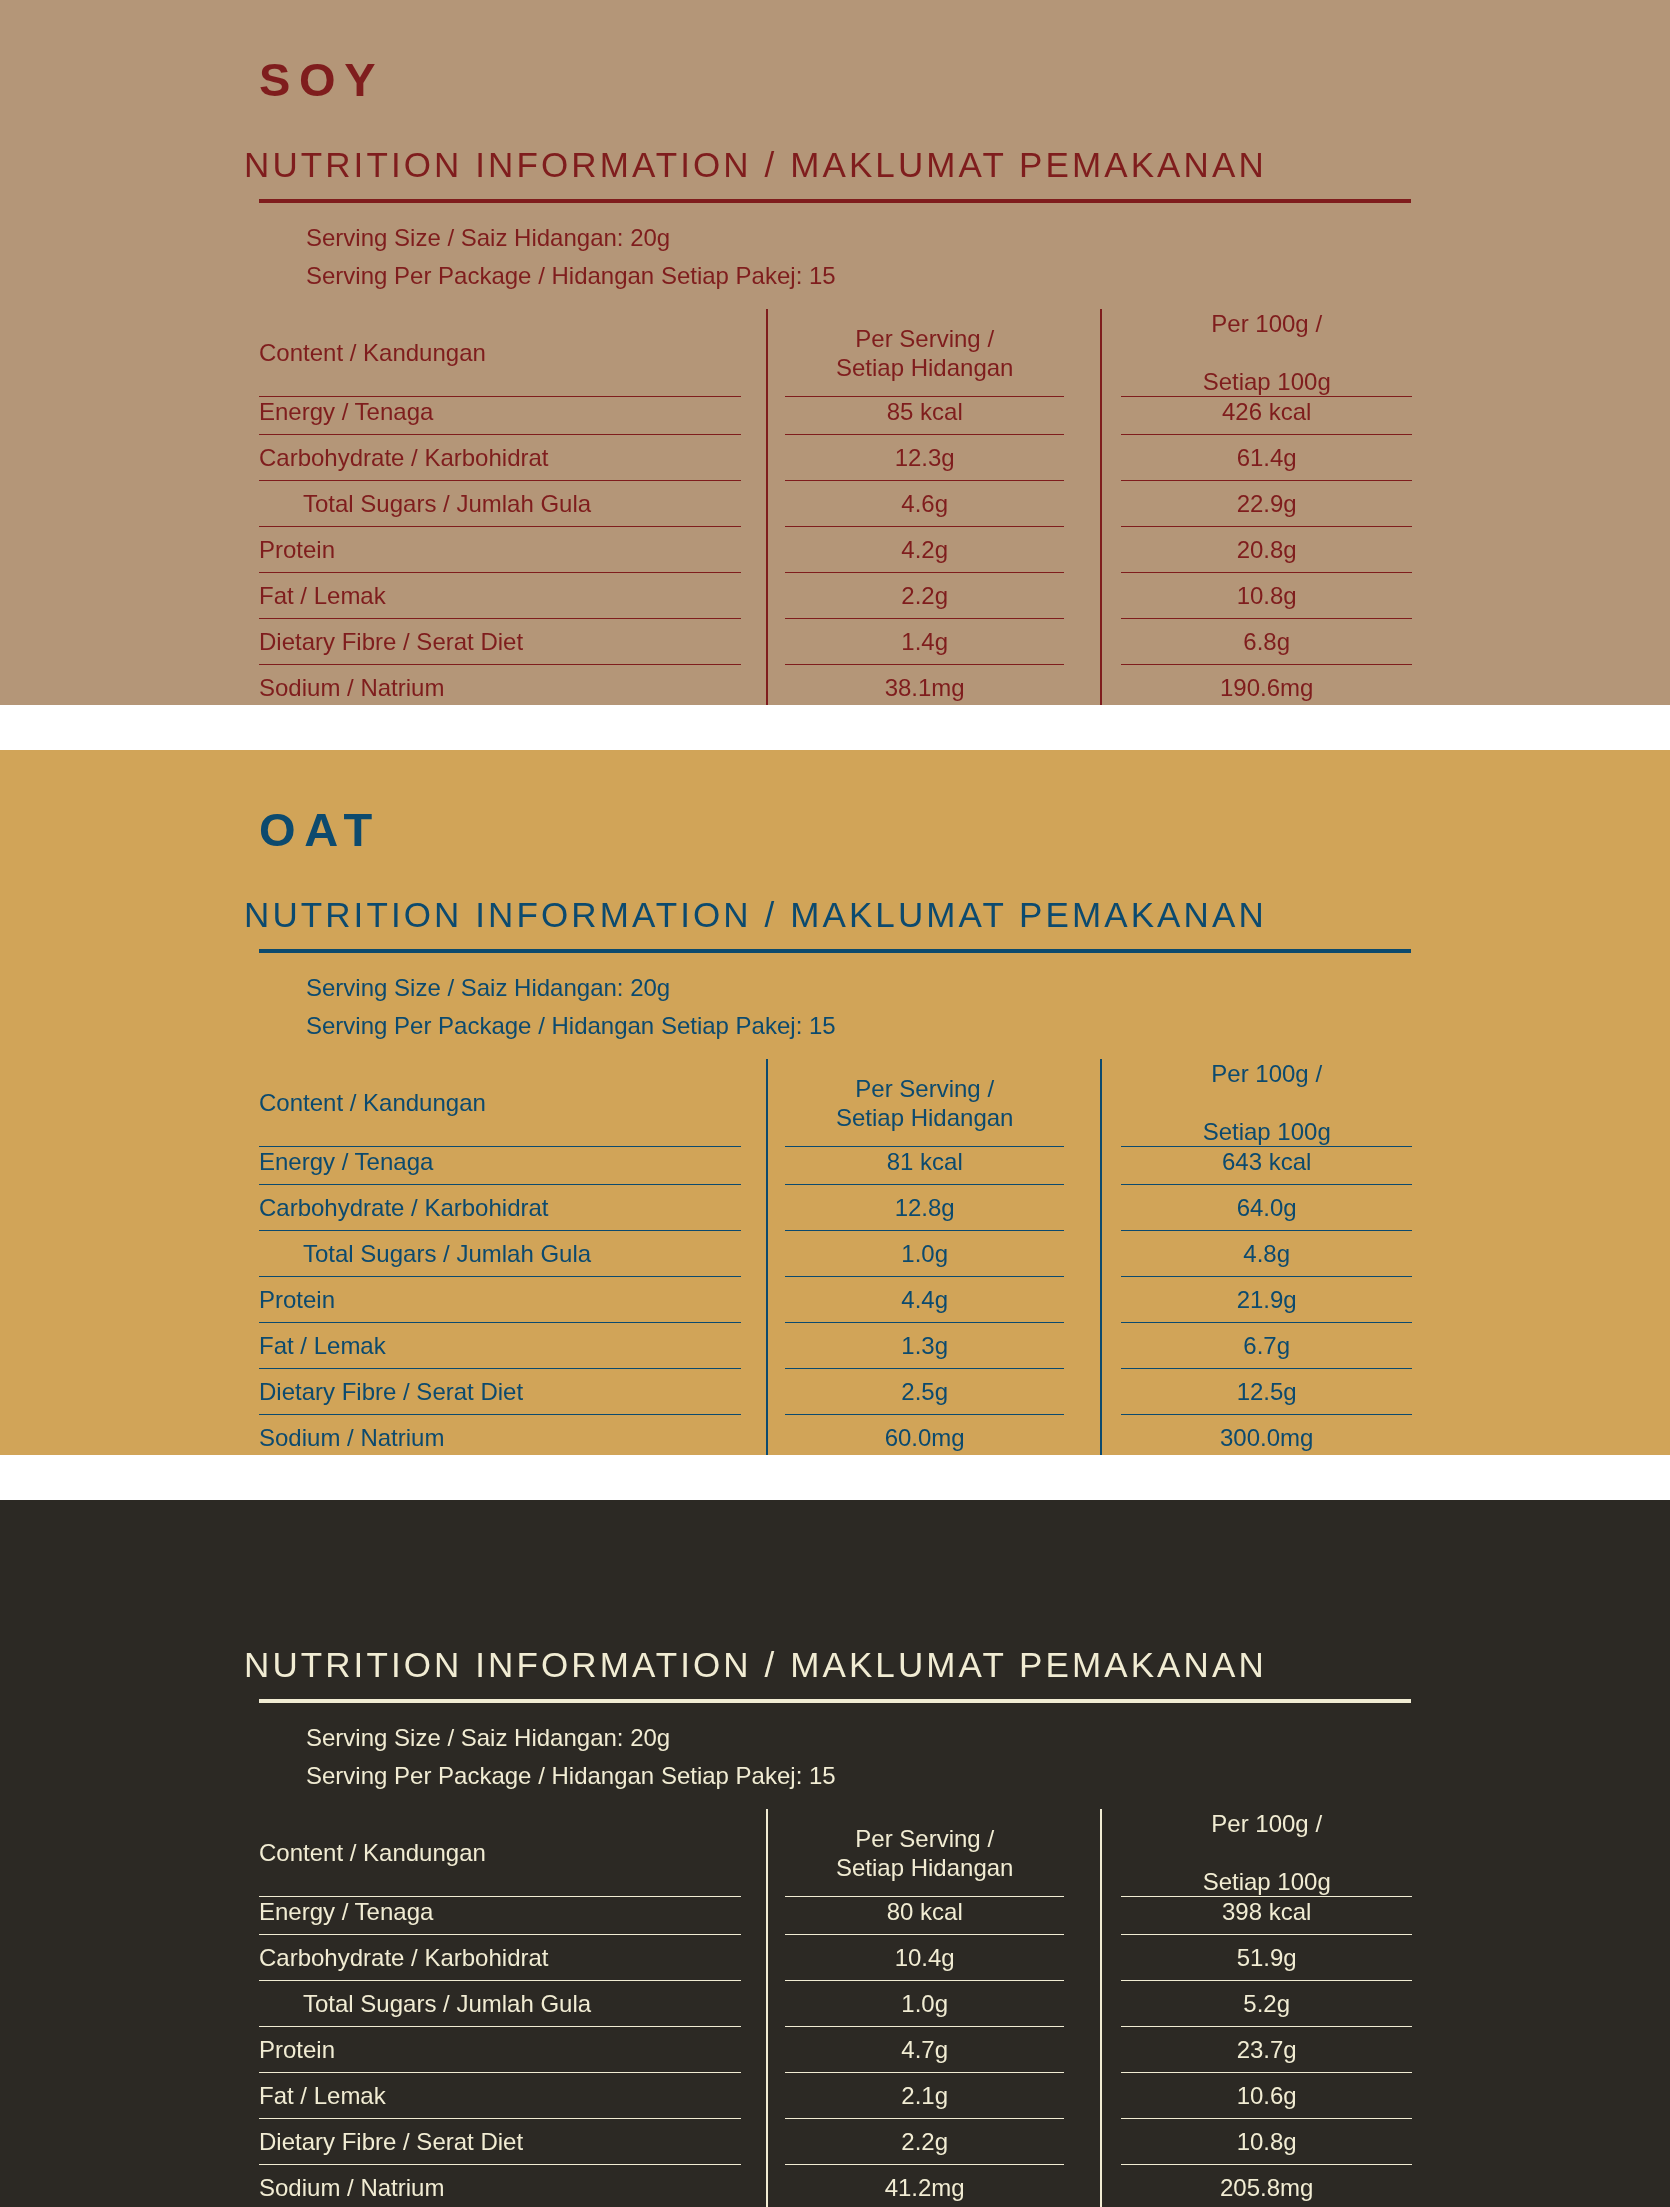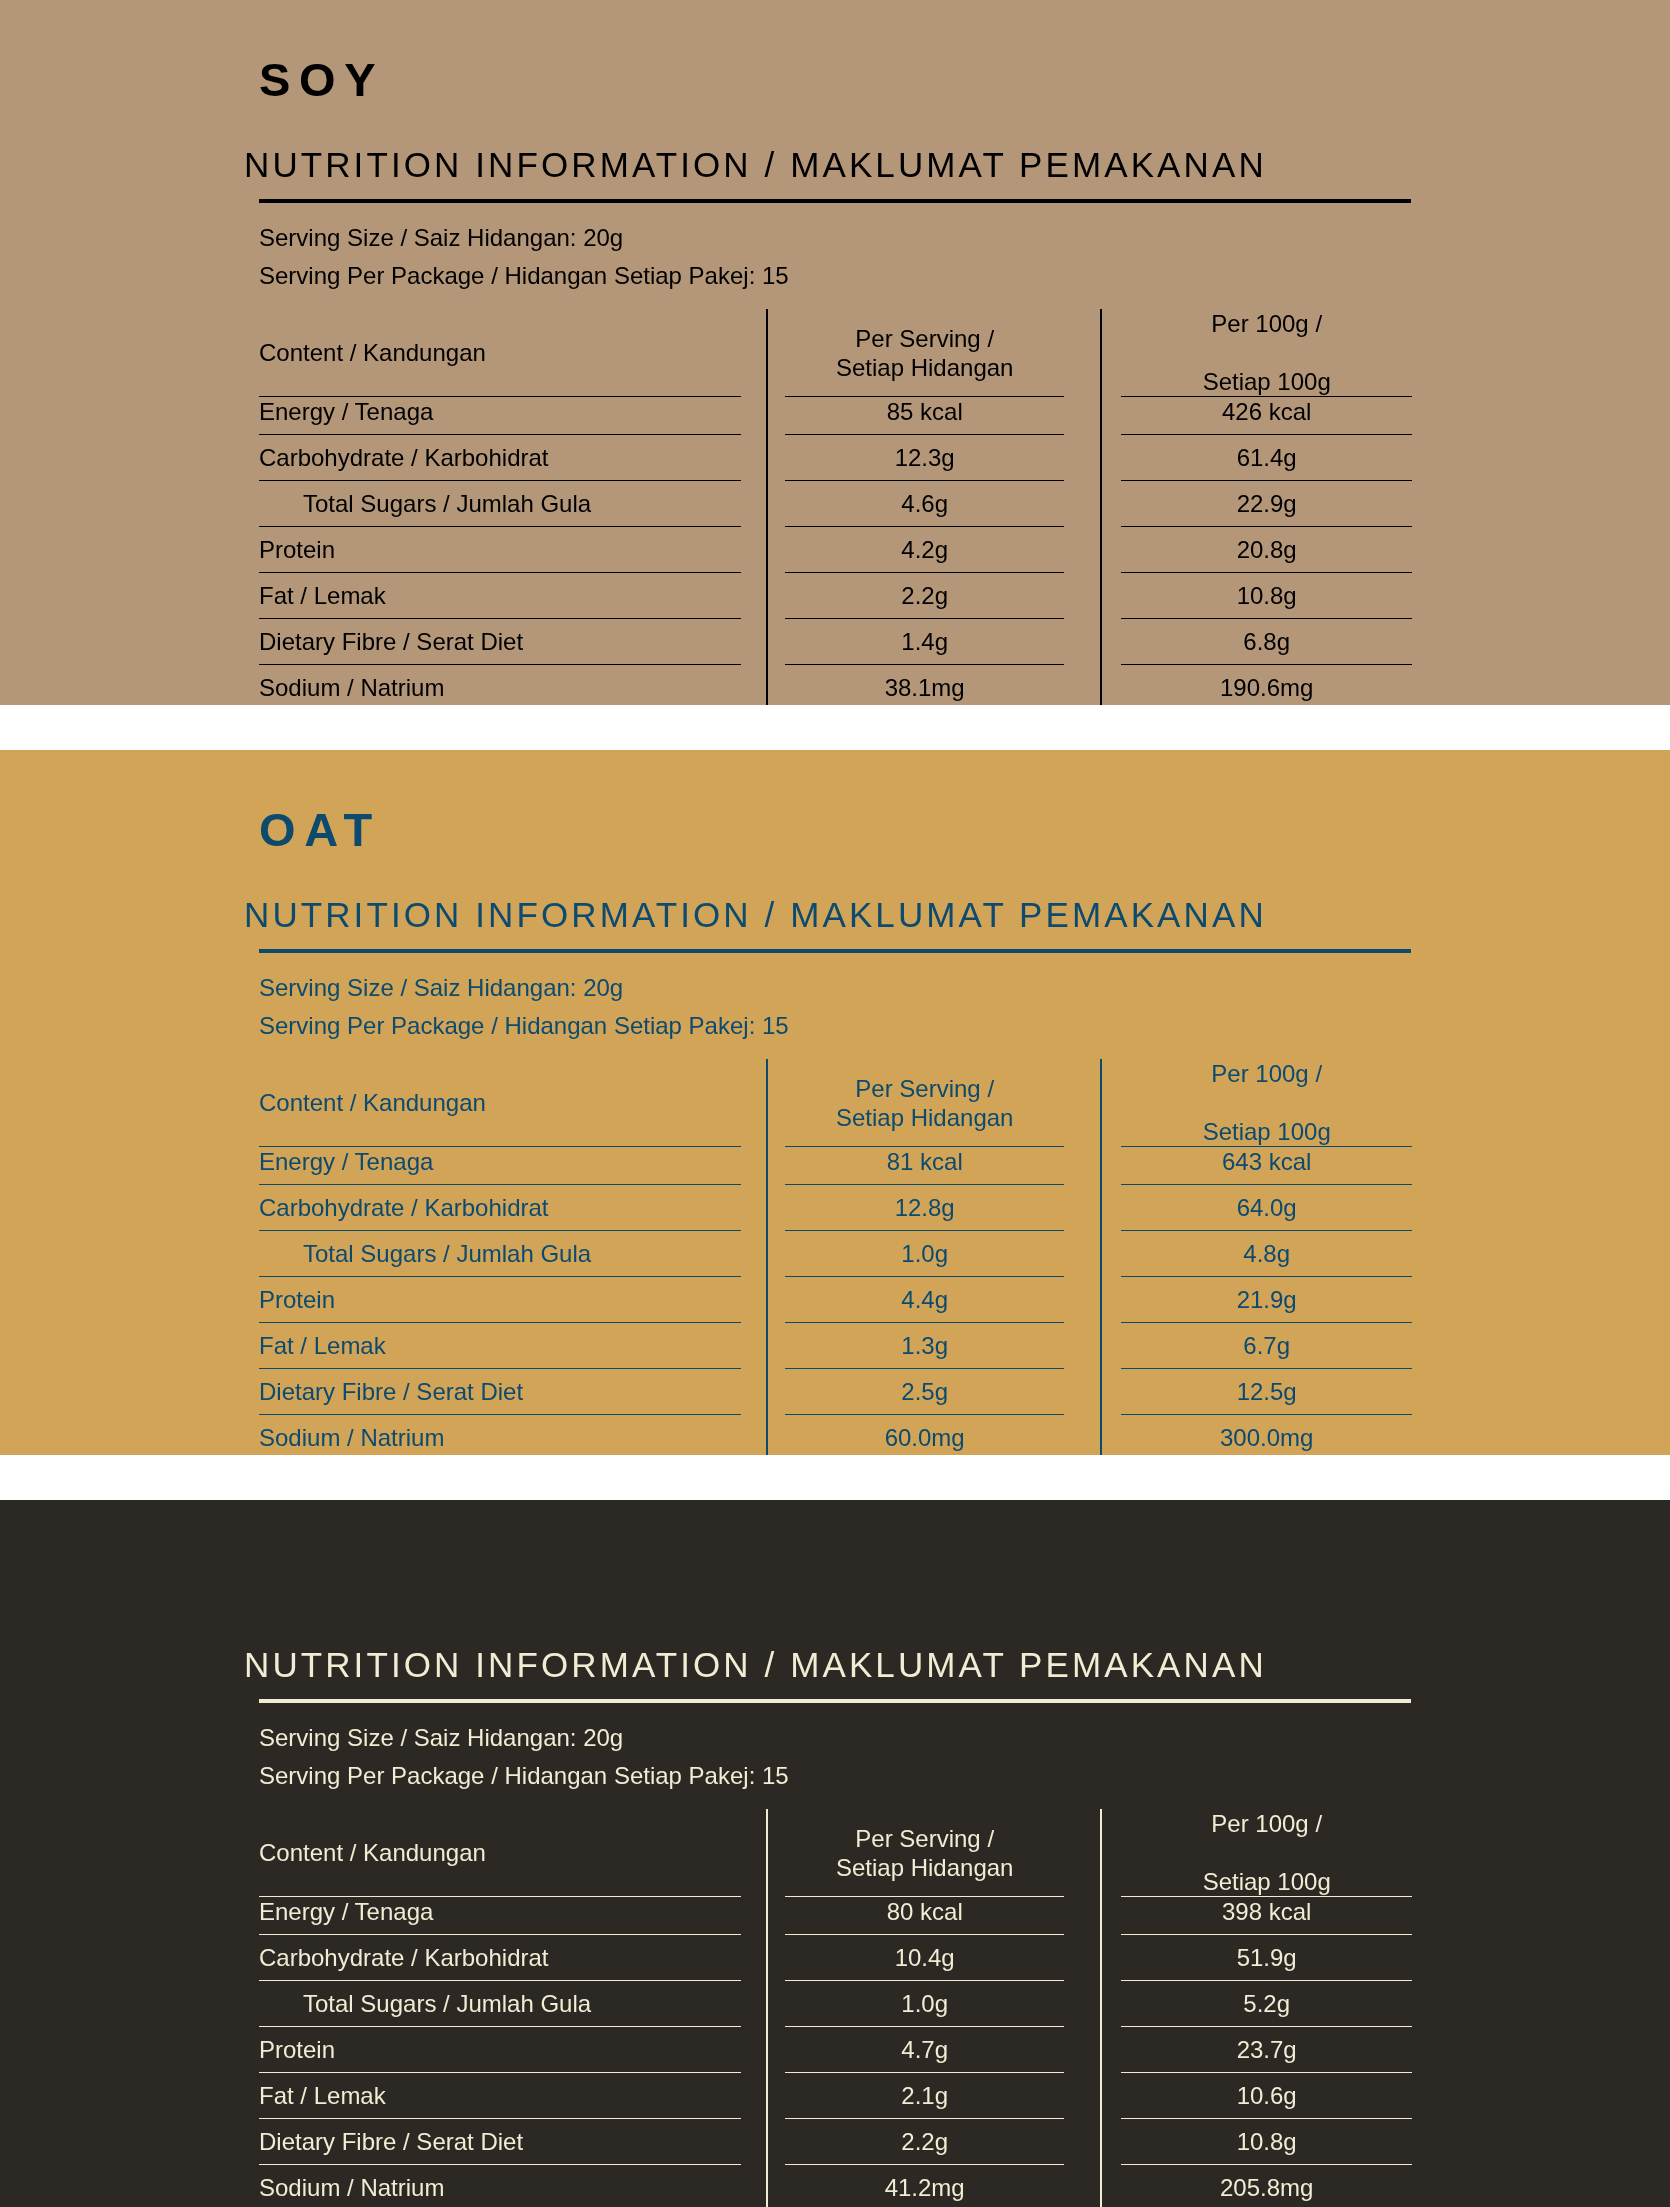--- a/index.html
+++ b/index.html
@@ -54,20 +54,21 @@
   }
   .serving-block {
     position: absolute;
     left: 259px;
     top: 219px;
   }
   .serving-block p {
     font-size: 24px;
     line-height: 38px;
     white-space: nowrap;
+    margin-left: 47px;
   }
 
   .table {
     position: absolute;
     left: 259px;
     top: 309px;
     width: 1152px;
     height: 408px;
   }
   .vline {
@@ -98,21 +99,21 @@
   .c2 { margin-left: 19.4px; margin-right: 37px; align-items: center; text-align: center; }
   .c3 { margin-left: 20.4px; margin-right: 0; align-items: center; text-align: center; gap: 29px; }
   .cell span { display: block; white-space: nowrap; }
   .label.indent { padding-left: 44px; }
 </style>
 </head>
 <body>
 
 <div class="page">
   <div id="panels-root">
-      <section class="panel" style="background: rgb(180, 150, 120); color: #000000;">
+      <section class="panel" style="background: rgb(180, 150, 120); color: #7f1d1d;">
     <h1 class="title">SOY</h1>
     <h2 class="nutri-heading">NUTRITION INFORMATION / MAKLUMAT PEMAKANAN</h2>
     <div class="rule"></div>
     <div class="serving-block">
       <p>Serving Size / Saiz Hidangan: 20g</p>
       <p>Serving Per Package / Hidangan Setiap Pakej: 15</p>
     </div>
     <div class="table">
       <div class="vline vline-1"></div>
       <div class="vline vline-2"></div>

